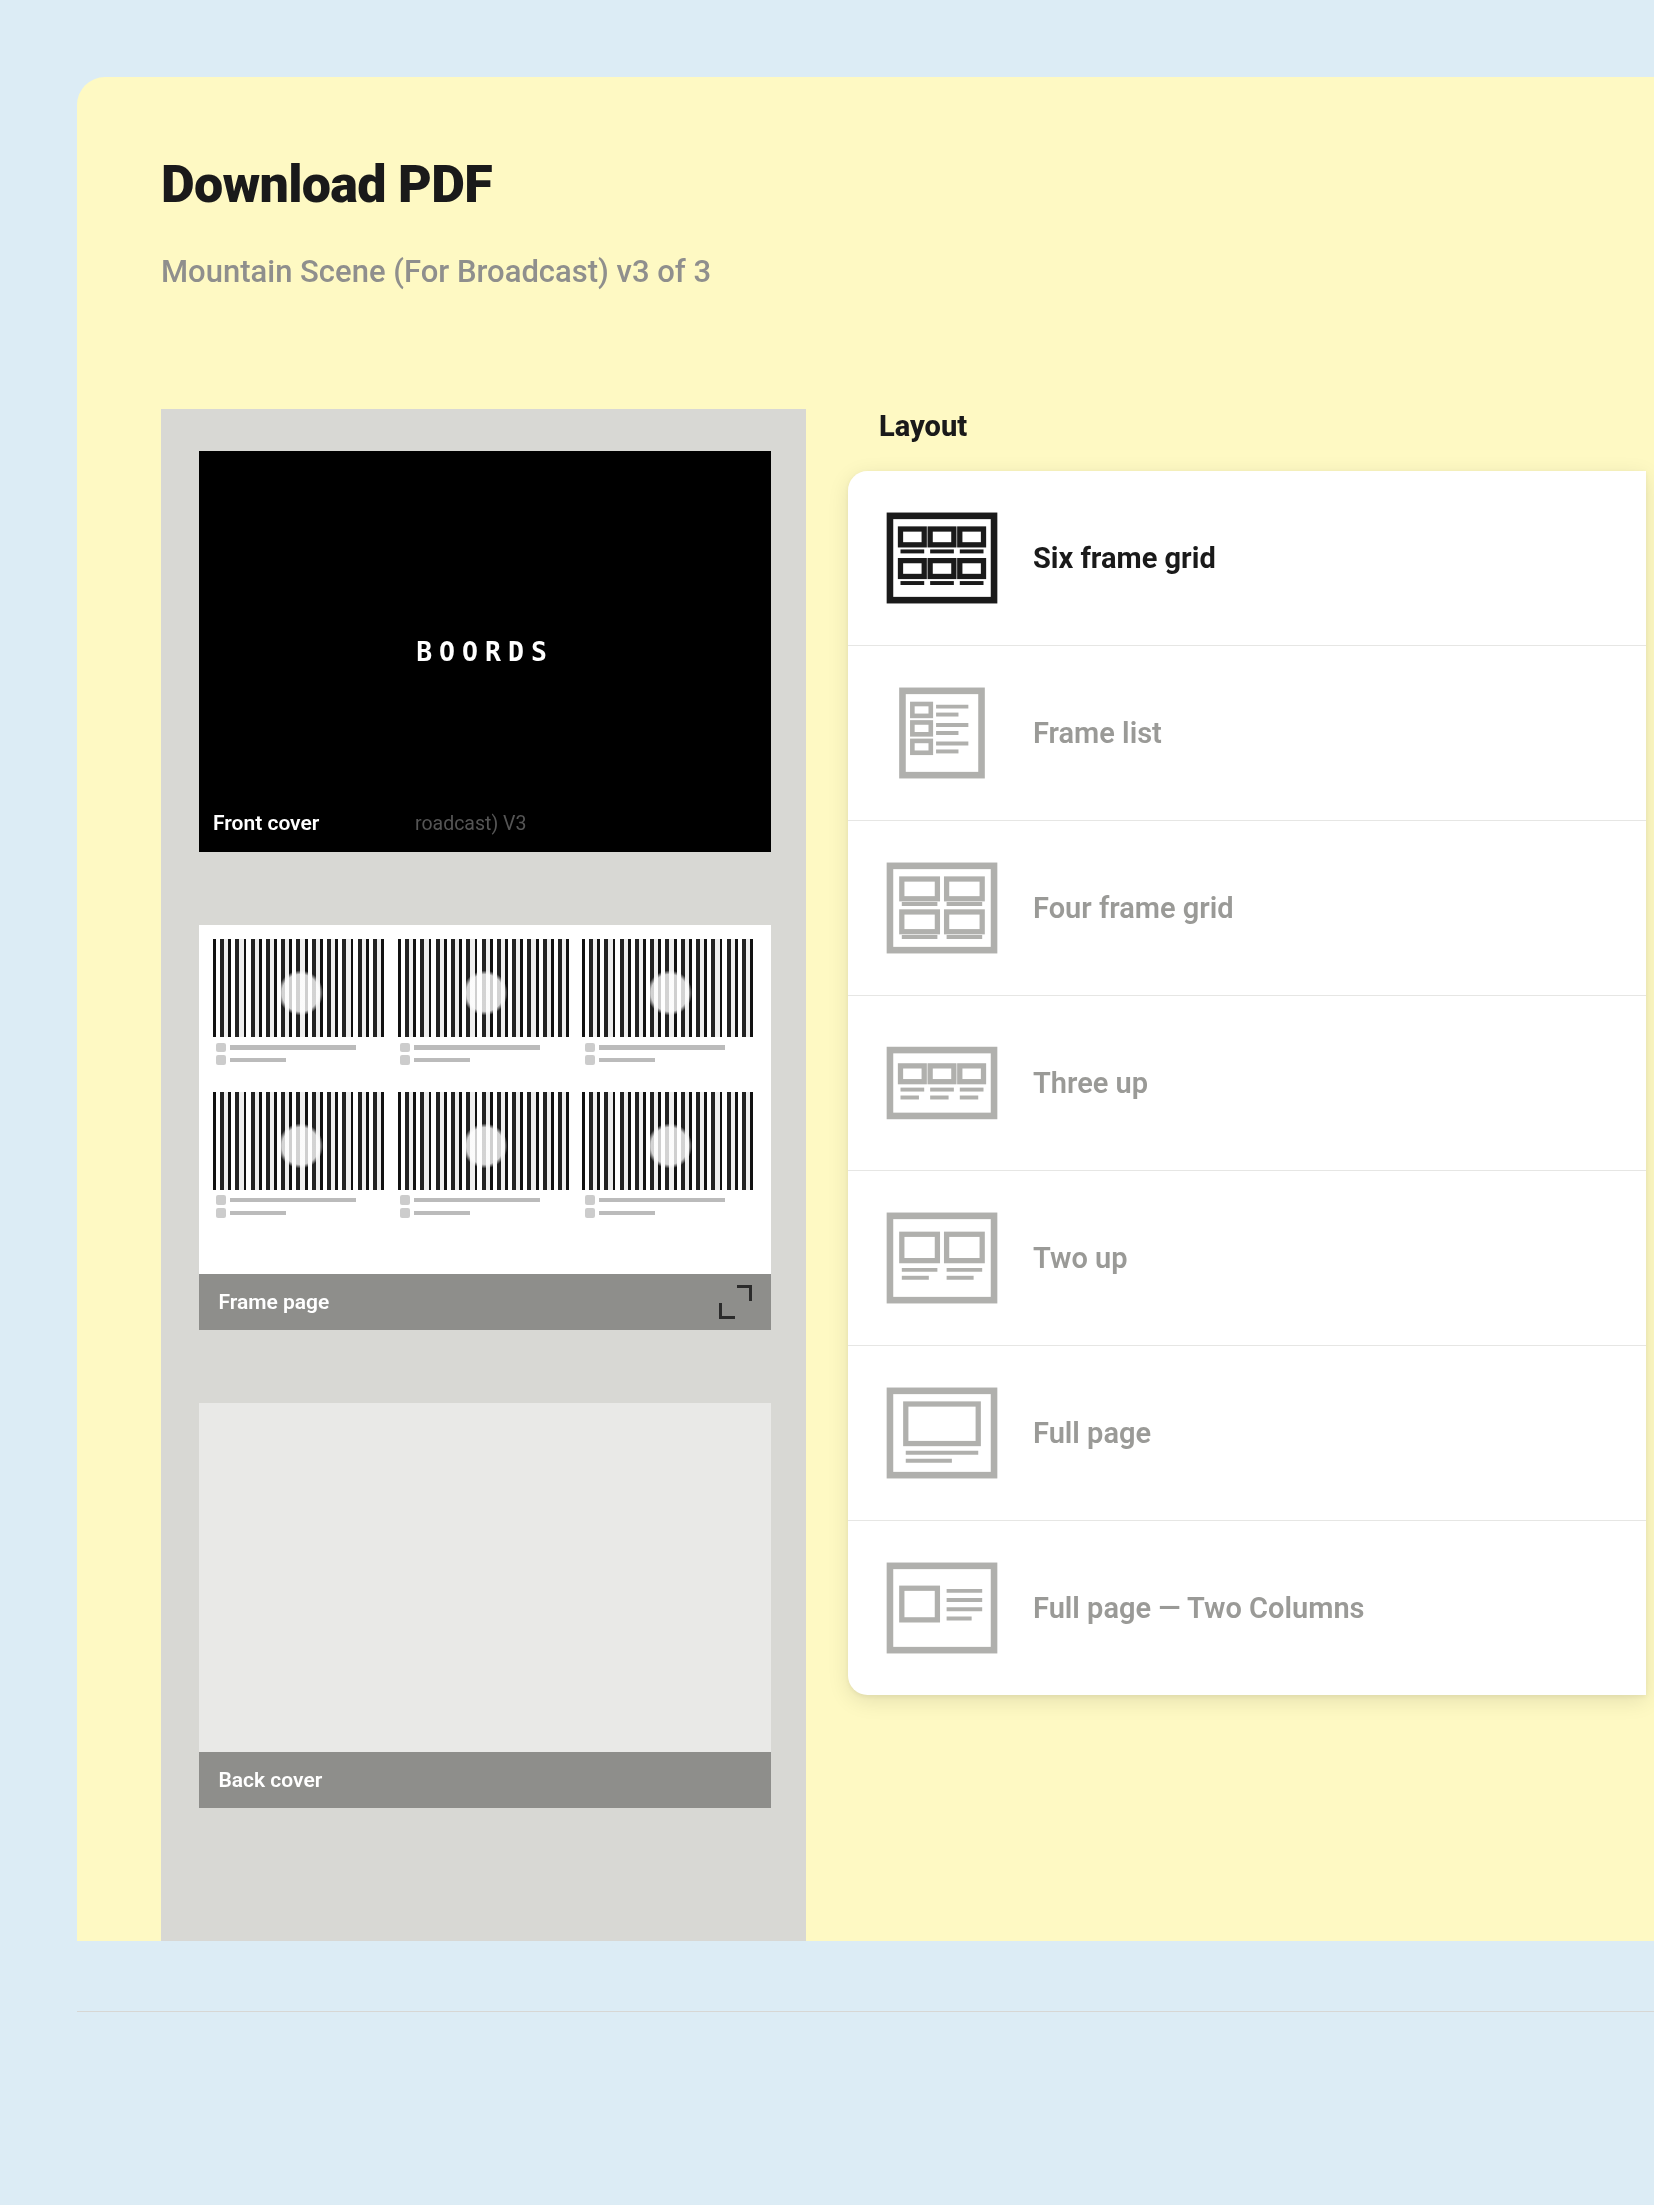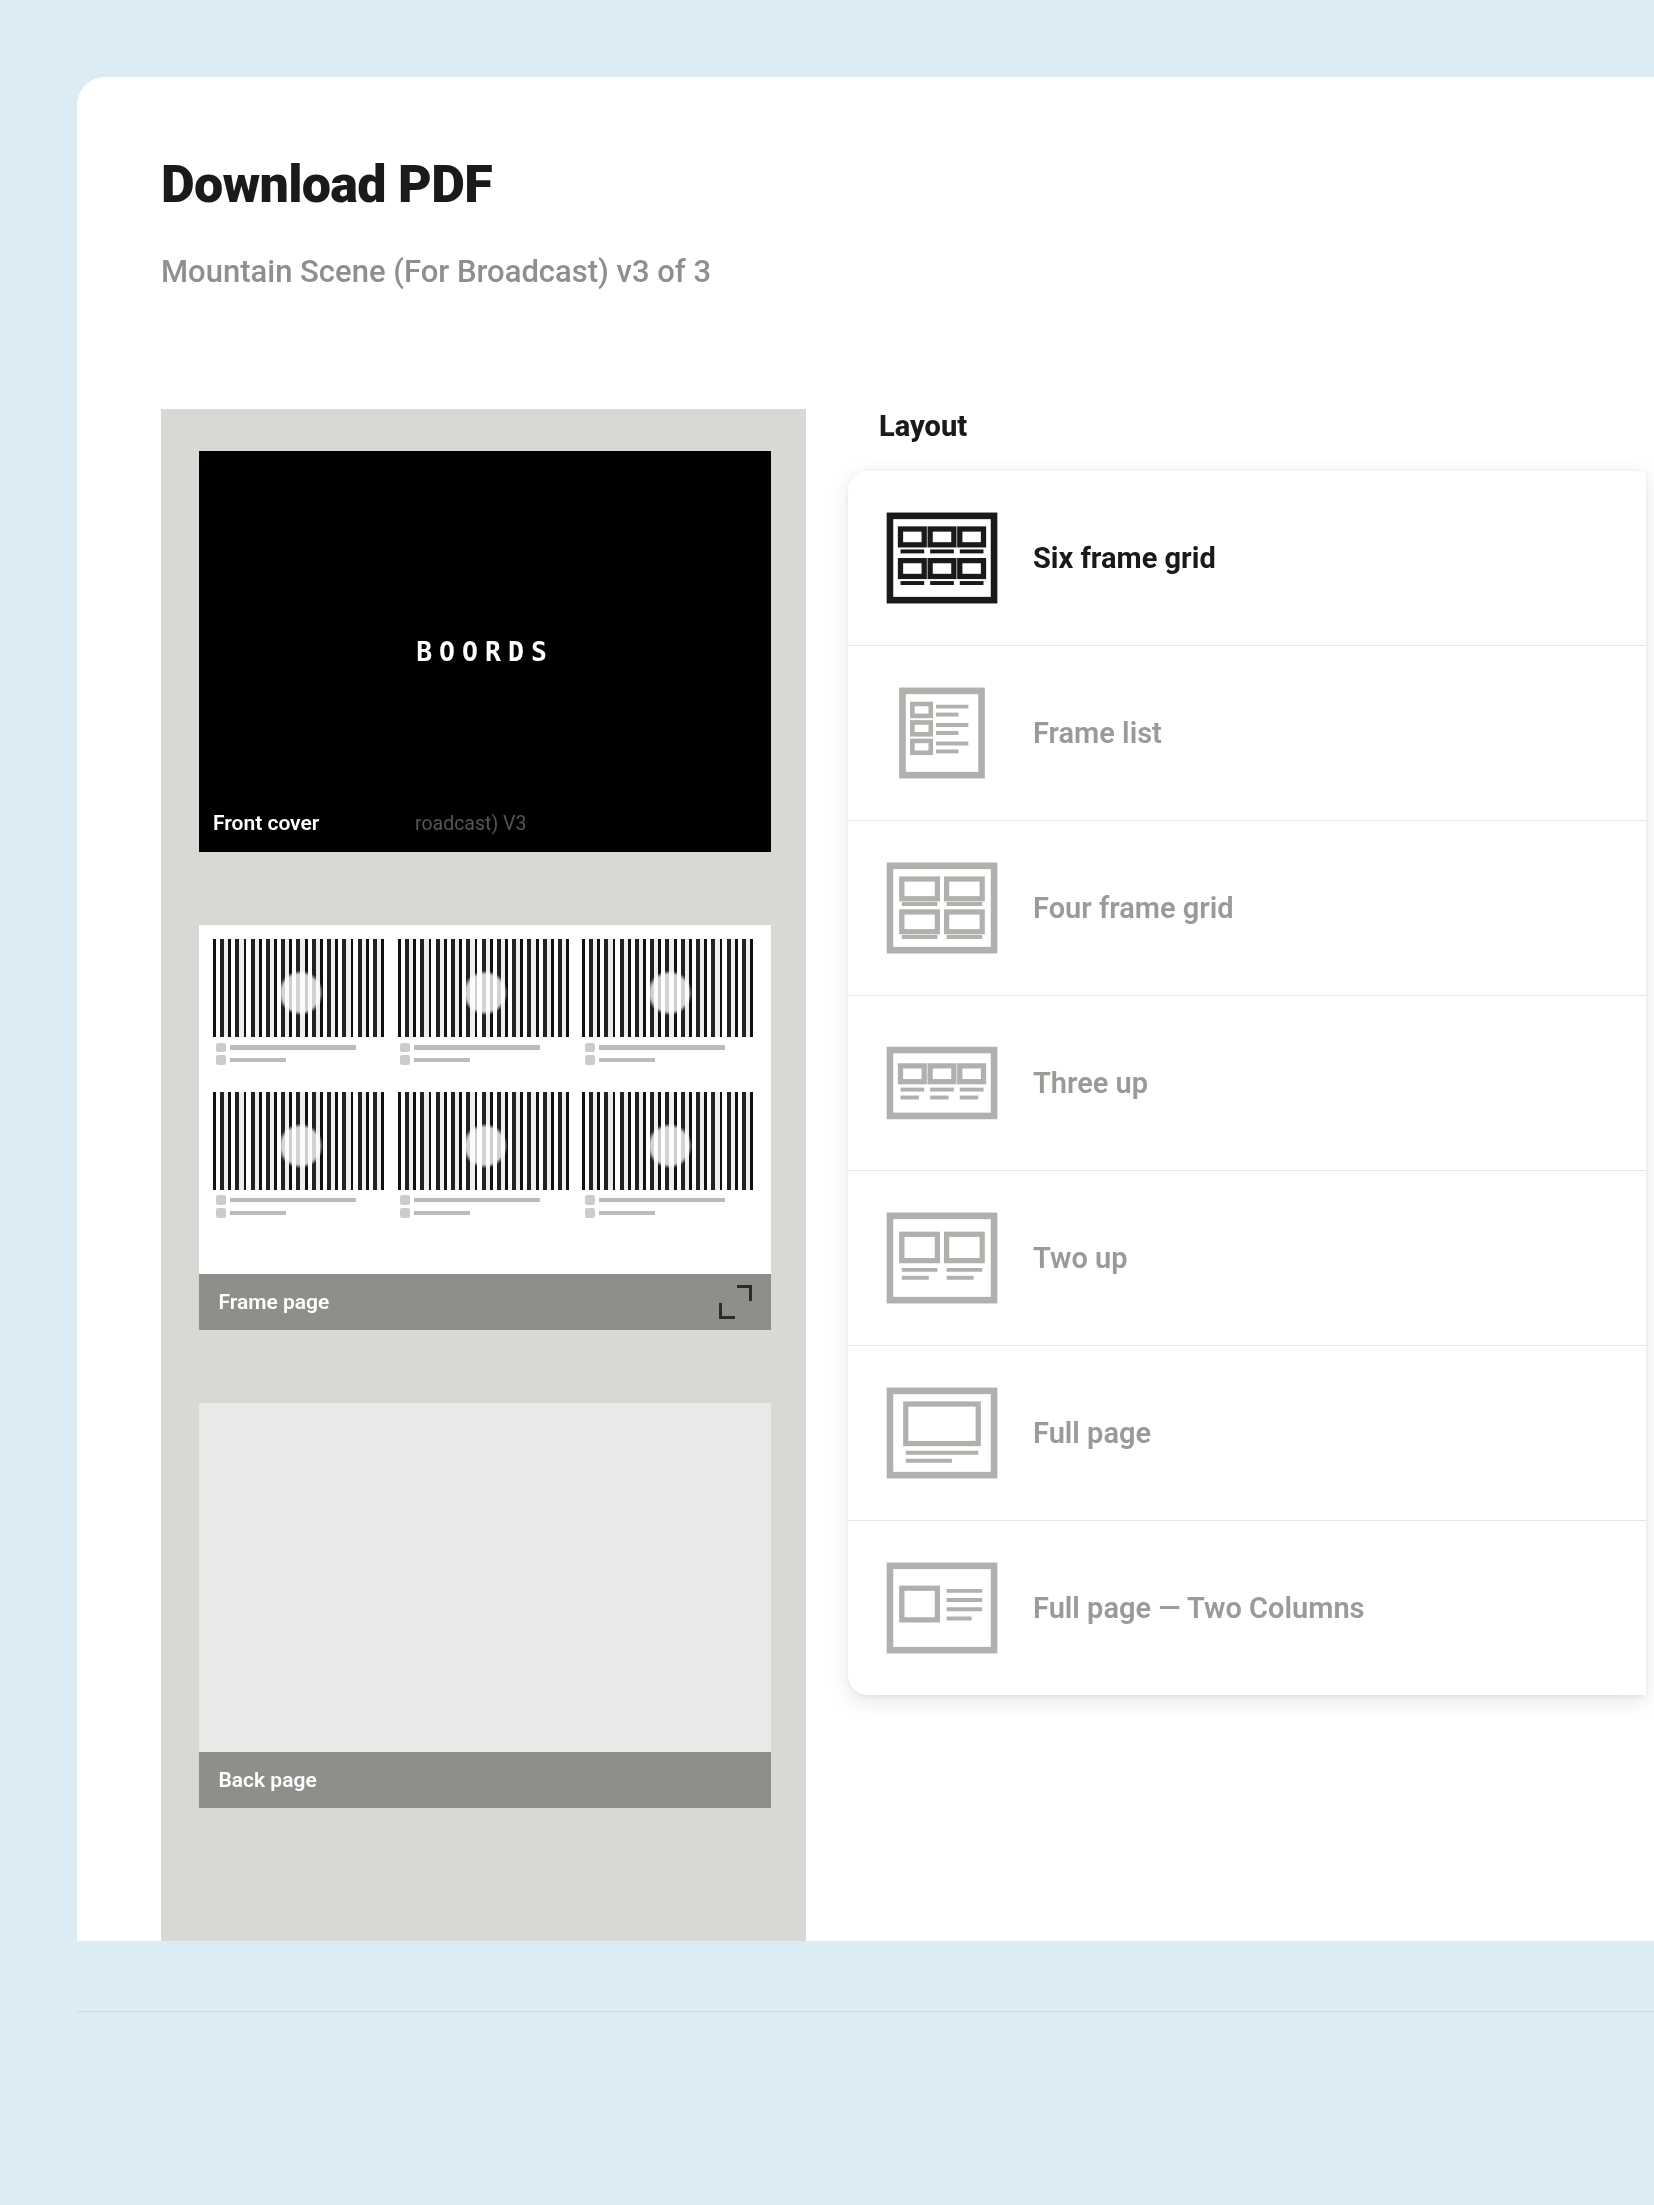--- a/index.html
+++ b/index.html
@@ -12,21 +12,21 @@
     background: #dcecf5;
     width: 1654px;
     height: 2205px;
     overflow: hidden;
   }
   .modal {
     position: absolute;
     left: 77px;
     top: 77px;
     right: 0;
-    background: #ffffff;
+    background: #fef9c3;
     border-top-left-radius: 28px;
     padding: 77px 8px 0 84px;
   }
   .title {
     font-size: 52px;
     font-weight: 900;
     color: #1a1a1a;
     letter-spacing: -0.7px;
     margin-bottom: 38px;
   }
@@ -337,21 +337,21 @@
           <div class="preview-label-bar">
             <span>Frame page</span>
             <span class="expand-icon"></span>
           </div>
         </div>
       </div>
 
       <div class="preview-card">
         <div class="preview-back">
           <div class="preview-label-bar">
-            <span>Back page</span>
+            <span>Back cover</span>
           </div>
         </div>
       </div>
 
     </div>
 
     <div class="layout-column">
       <div class="layout-title">Layout</div>
       <div class="layout-panel">
 

